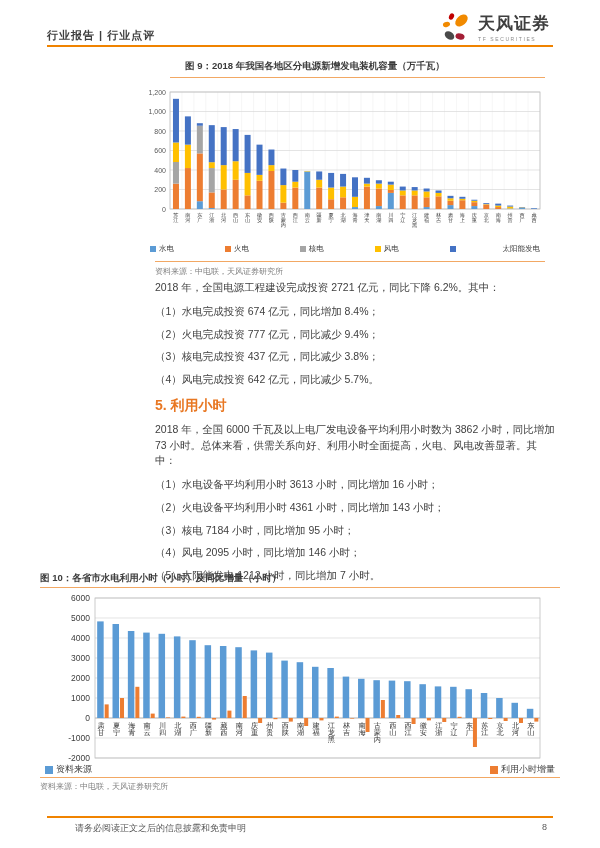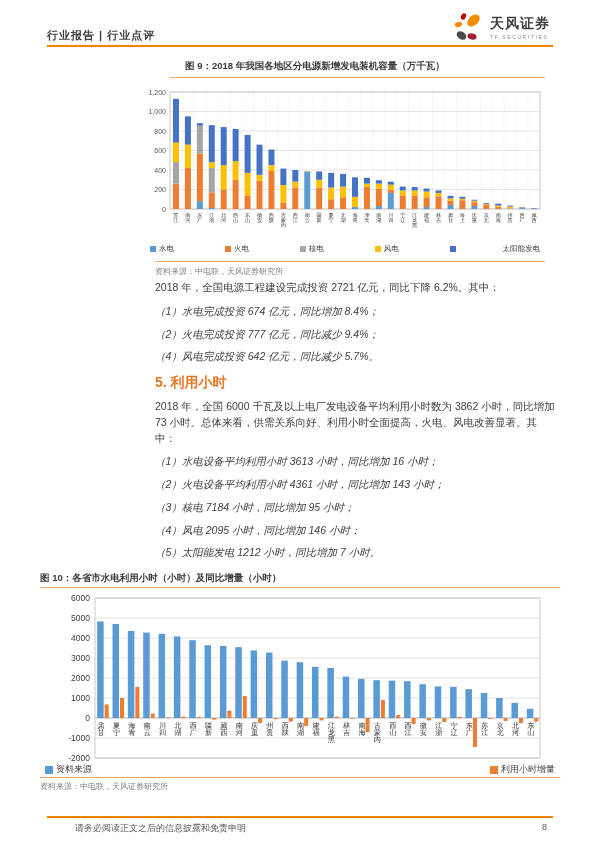--- a/index.html
+++ b/index.html
@@ -2,34 +2,34 @@
 <html><head>
 <meta charset="utf-8">
 <style>
   html,body{margin:0;padding:0;background:#888;}
   .page{position:relative;width:600px;height:848px;background:#fff;margin:0 auto;
         font-family:"Liberation Sans","DejaVu Sans",sans-serif;overflow:hidden;}
   
   .hdr-left{position:absolute;left:47px;top:28px;font-size:11px;font-weight:bold;color:#3F3F3F;letter-spacing:1px;}
   .hdr-rule{position:absolute;left:47px;right:47px;top:45px;height:2px;background:#F08300;}
   .logo{position:absolute;right:50px;top:10px;display:flex;align-items:center;gap:5px;}
-  .logo-text .cn{font-size:14px;font-weight:bold;color:#3F3F3F;letter-spacing:1px;}
+  .logo-text .cn{font-size:17px;font-weight:bold;color:#3F3F3F;letter-spacing:1px;}
   .logo-text .en{font-size:5px;color:#8A8A8A;letter-spacing:1.6px;margin-top:1px;}
   
   .fig{position:absolute;}
   .fig-caption{position:absolute;font-size:9.5px;font-weight:bold;color:#3B3B3B;white-space:nowrap;}
   .fig-rule{position:absolute;height:0;border-top:1.5px solid #F2A864;}
   .fig-source{position:absolute;font-size:8px;color:#808080;white-space:nowrap;}
   .legend{position:absolute;display:flex;justify-content:space-between;align-items:center;}
   .lg-item{display:flex;align-items:center;margin:0 5px;color:#404040;}
   .lg-sq{display:inline-block;margin-right:3px;}
   
   .bodytext{position:absolute;left:155px;top:280px;width:400px;font-size:10.5px;color:#404040;line-height:1.5;}
   .bodytext p{margin:0 0 8px 0;}
-  .list-item{margin:0 0 7px 0;line-height:1.5;font-style:italic;}
+  .list-item{margin:0 0 7px 0;line-height:1.5;}
   .sec-head{margin:2px 0 6px 0;font-size:14px;font-weight:bold;color:#E87722;}
   
   .ftr-rule{position:absolute;left:47px;right:47px;top:816px;height:2px;background:#F08300;}
   .ftr-text{position:absolute;left:75px;top:822px;font-size:9px;color:#595959;}
   .ftr-page{position:absolute;right:53px;top:822px;font-size:9px;color:#595959;}
   svg text{font-family:"Liberation Sans","DejaVu Sans",sans-serif;}
 </style>
 </head>
 <body>
 
@@ -258,20 +258,21 @@
       </div>
     <div class="fig-rule" style="left:10px;right:0;top:201px;"></div>
     <div class="fig-source" style="left:10px;top:206px;">资料来源：中电联，天风证券研究所</div>
   </div>
 
   <div class="bodytext">
     <p>2018 年，全国电源工程建设完成投资 2721 亿元，同比下降 6.2%。其中：</p>
     <div id="invest-list">
         <div class="list-item">（1）水电完成投资 674 亿元，同比增加 8.4%；</div>
         <div class="list-item">（2）火电完成投资 777 亿元，同比减少 9.4%；</div>
+        <div class="list-item">（3）核电完成投资 437 亿元，同比减少 3.8%；</div>
         <div class="list-item">（4）风电完成投资 642 亿元，同比减少 5.7%。</div>
       </div>
     <div class="sec-head">5. 利用小时</div>
     <p>2018 年，全国 6000 千瓦及以上电厂发电设备平均利用小时数为 3862 小时，同比增加 73 小时。总体来看，供需关系向好、利用小时全面提高，火电、风电改善显著。其中：</p>
     <div id="hours-list">
         <div class="list-item">（1）水电设备平均利用小时 3613 小时，同比增加 16 小时；</div>
         <div class="list-item">（2）火电设备平均利用小时 4361 小时，同比增加 143 小时；</div>
         <div class="list-item">（3）核电 7184 小时，同比增加 95 小时；</div>
         <div class="list-item">（4）风电 2095 小时，同比增加 146 小时；</div>
         <div class="list-item">（5）太阳能发电 1212 小时，同比增加 7 小时。</div>

